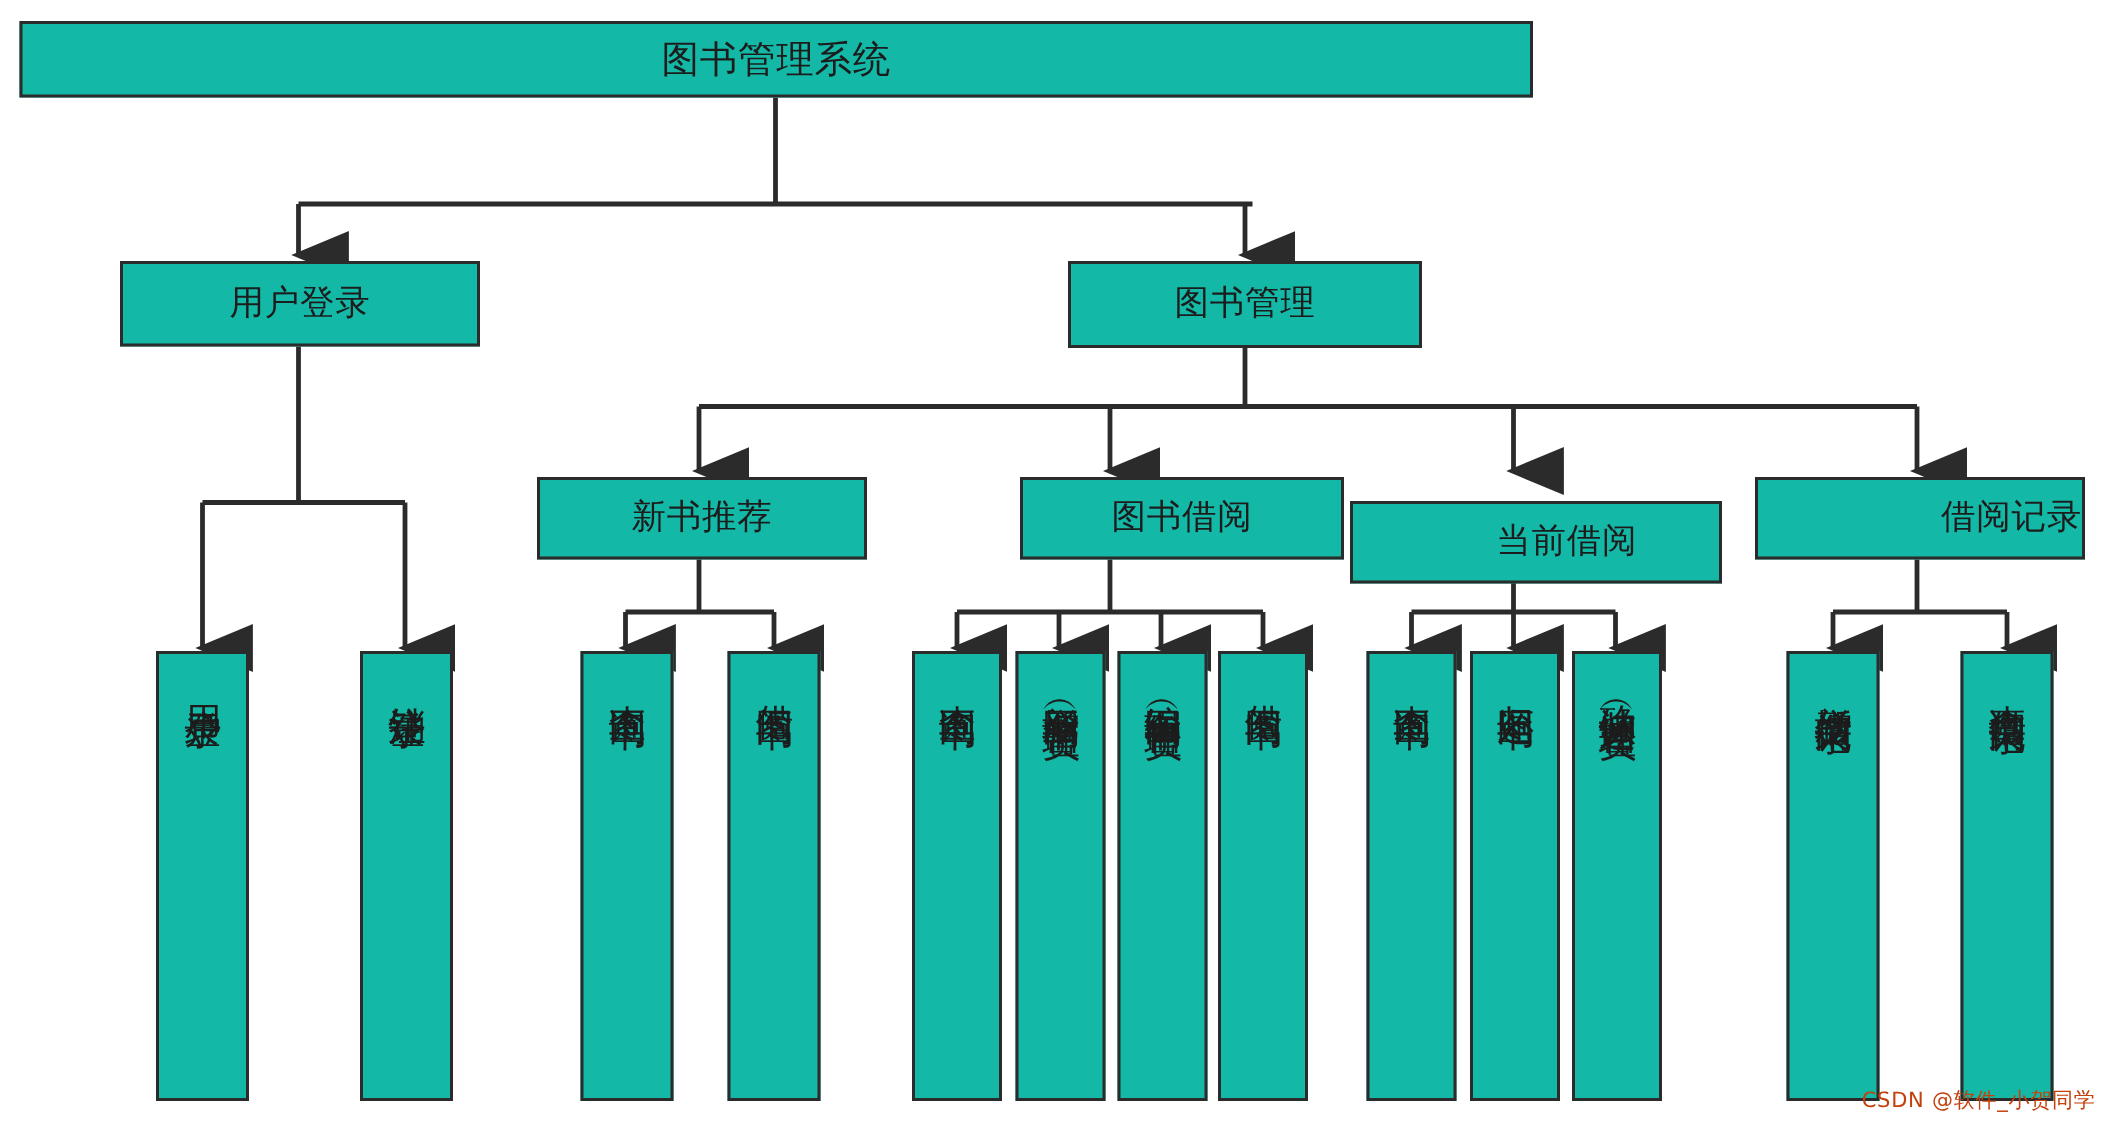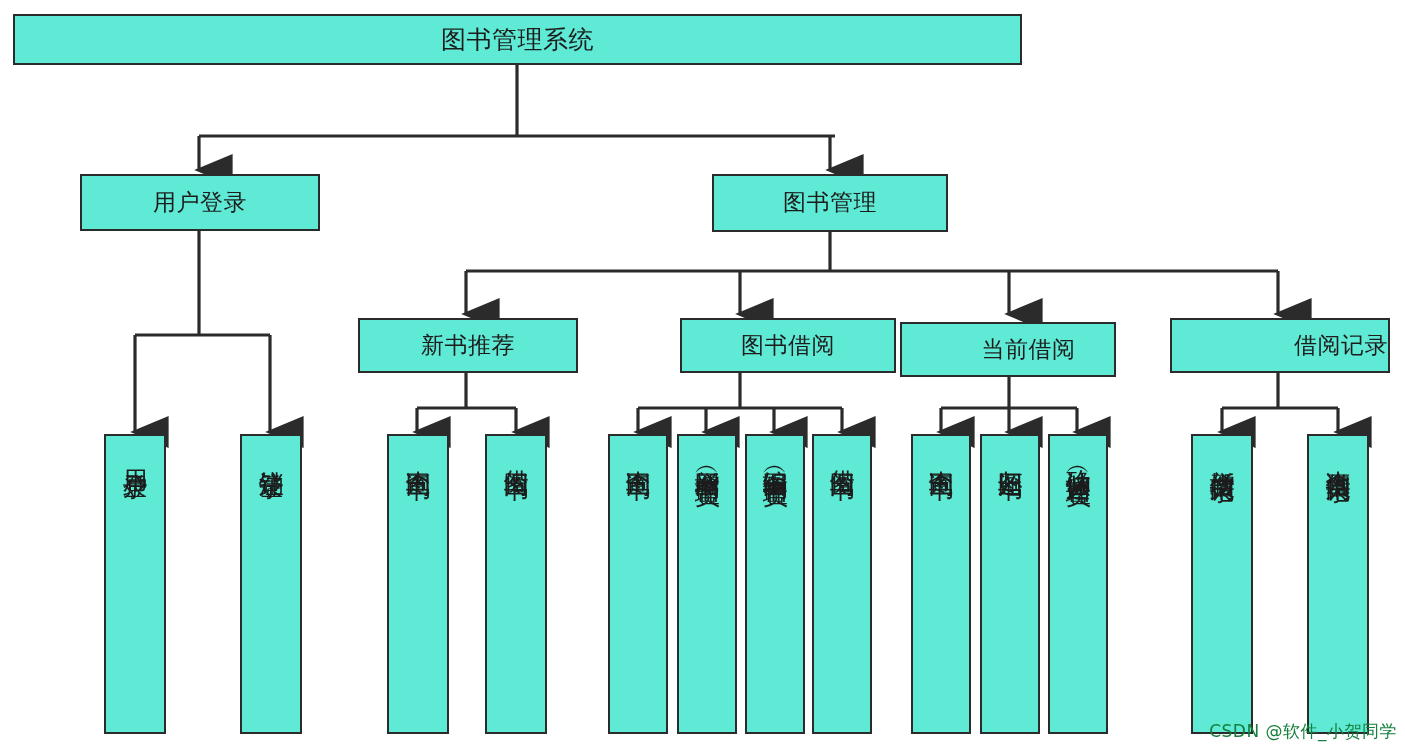--- a/index.html
+++ b/index.html
@@ -23,21 +23,21 @@
     left: 0;
     top: 0;
     width: 1405px;
     height: 747px;
     pointer-events: none;
   }
   .node {
     position: absolute;
     box-sizing: border-box;
     border: 2.5px solid #2b2b2b;
-    background: #5eead4;
+    background: #14b8a6;
     display: flex;
     align-items: center;
     justify-content: center;
     color: #1c1c1c;
   }
   .node .label {
     display: block;
     text-align: center;
     line-height: 1.18;
     letter-spacing: 0.5px;
@@ -59,22 +59,22 @@
     text-orientation: upright;
     font-size: 25px;
     line-height: 1.02;
     letter-spacing: 2px;
     white-space: nowrap;
   }
   .watermark {
     position: absolute;
     right: 8px;
     bottom: 4px;
-    font-size: 17px;
-    color: #15803d;
+    font-size: 14px;
+    color: #c2410c;
     letter-spacing: 0.5px;
     white-space: nowrap;
     user-select: none;
   }
 </style>
 </head>
 <body>
 
 <div id="diagram-root">
 
@@ -139,21 +139,21 @@
   <div class="node horizontal" style="left:712px; top:174px; width:236px; height:58px;">
     <span class="label">图书管理</span>
   </div>
 
   <div class="node horizontal" style="left:358px; top:318px; width:220px; height:55px;">
     <span class="label">新书推荐</span>
   </div>
   <div class="node horizontal" style="left:632px; top:318px; width:216px; height:55px;margin-left:48px;">
     <span class="label">图书借阅</span>
   </div>
-  <div class="node horizontal" style="left:900px; top:322px; width:216px; height:55px;padding-left:41px;">
+  <div class="node horizontal" style="left:900px; top:334px; width:248px; height:55px;padding-left:41px;">
     <span class="label">当前借阅</span>
   </div>
   <div class="node horizontal" style="left:1170px; top:318px; width:220px; height:55px;justify-content:flex-end;">
     <span class="label">借阅记录</span>
   </div>
 
   <div class="node vertical" style="left:104px; top:434px; width:62px; height:300px;">
     <span class="label">用户登录</span>
   </div>
   <div class="node vertical" style="left:240px; top:434px; width:62px; height:300px;">

